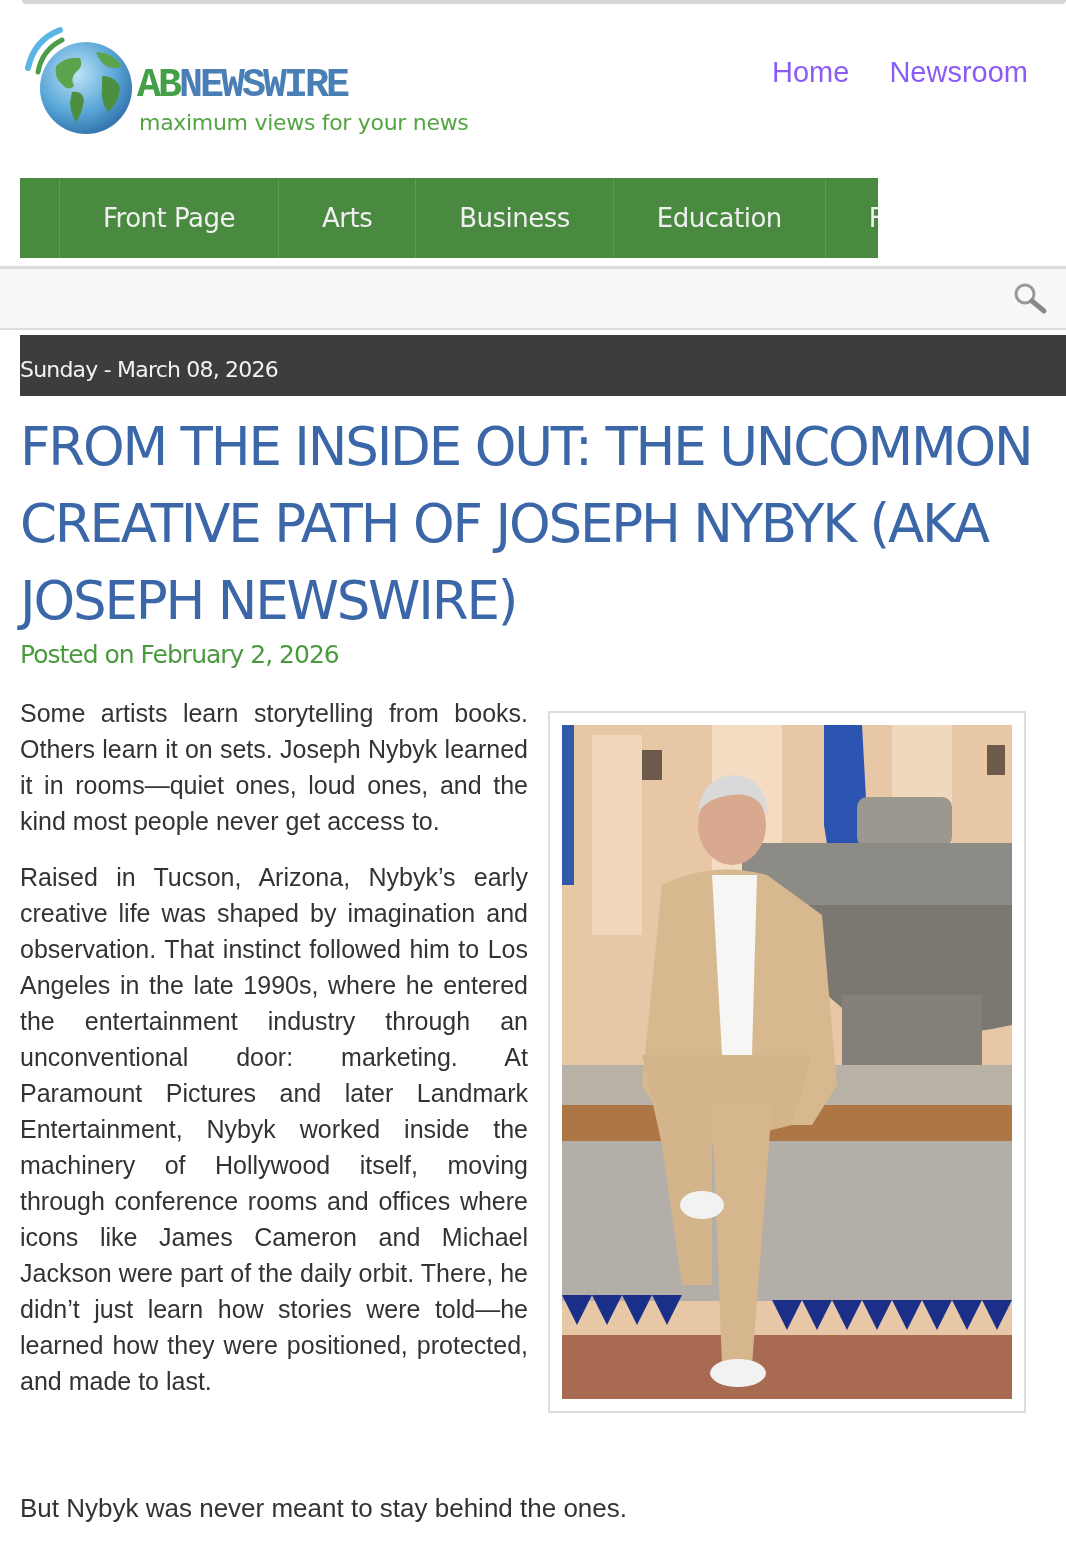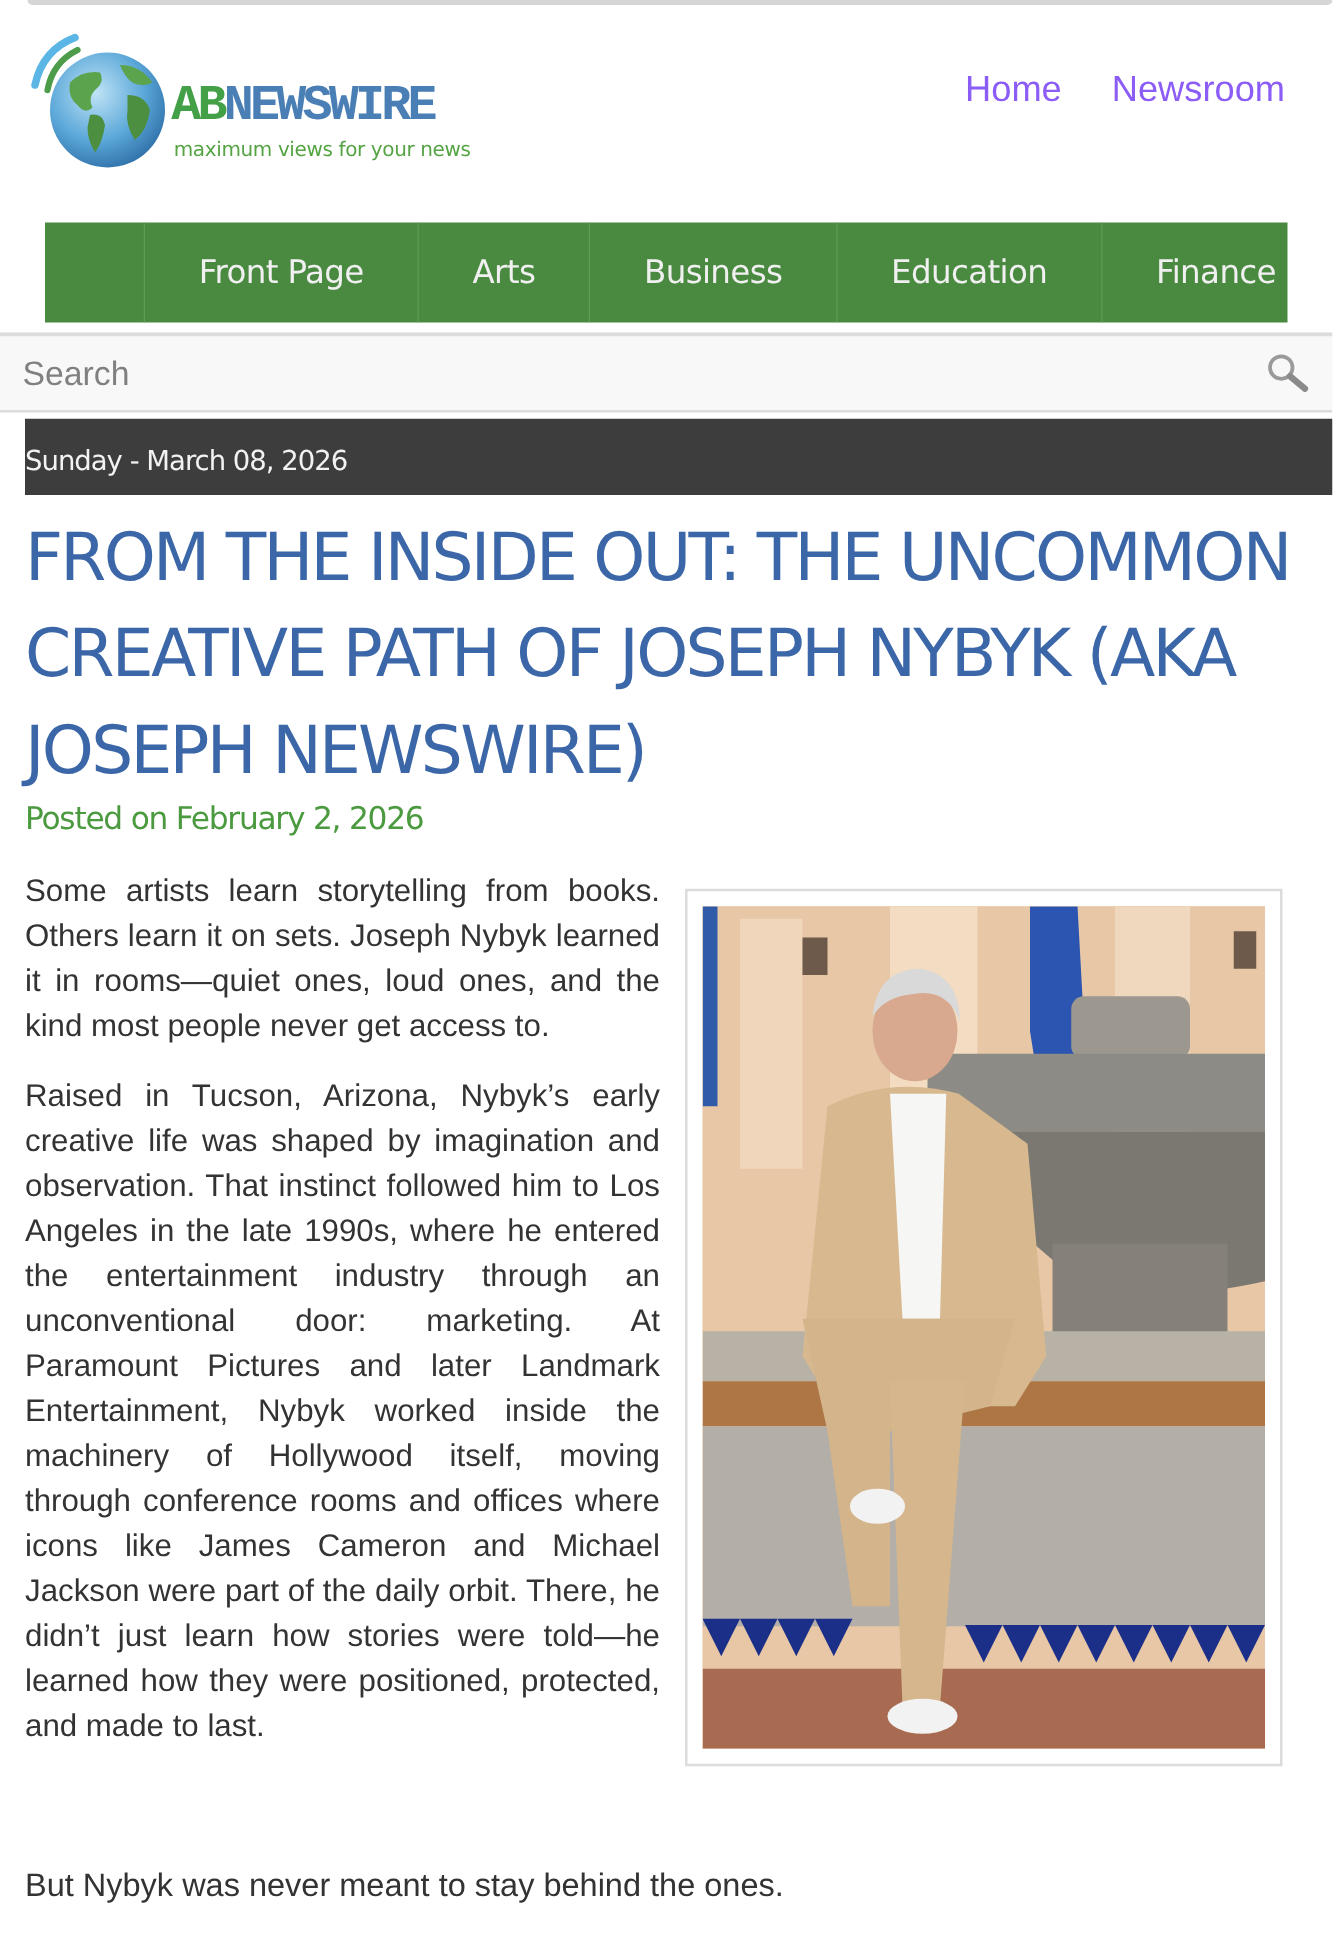--- a/index.html
+++ b/index.html
@@ -16,31 +16,31 @@
     .logo { position: absolute; left: 22px; top: 26px; width: 480px; height: 115px; }
     .logo-globe { position: absolute; left: 0; top: 0; width: 112px; height: 112px; }
     .logo-word {
       position: absolute; left: 115px; top: 30px; font-family: Liberation Mono, monospace;
       font-weight: bold; font-size: 40px; letter-spacing: -3px; line-height: 60px;
     }
     .logo-word .ab { color: #43a047; }
     .logo-word .nw { color: #4a7fb5; }
     .logo-tag {
       position: absolute; left: 117px; top: 84px; color: #55a444;
-      font-family: "DejaVu Sans", sans-serif; font-size: 16px; letter-spacing: -0.3px;
+      font-family: "DejaVu Sans", sans-serif; font-size: 22px; letter-spacing: -0.3px;
     }
     .top-links { position: absolute; right: 38px; top: 56px; display: flex; gap: 40px; }
     .top-links a {
       color: #8b5cf6; font-size: 29px; text-decoration: none; font-family: "Liberation Sans", sans-serif;
     }
 
     
     .nav {
-      position: absolute; left: 36px; top: 178px; width: 994px; height: 80px;
-      background: #4a8a40; display: flex; overflow: hidden; padding-left: 40px;
+      position: absolute; left: 20px; top: 178px; width: 858px; height: 80px;
+      background: #4a8a40; display: flex; overflow: hidden;
     }
     .nav-spacer { width: 40px; border-right: 1px solid #5b9c50; flex: 0 0 auto; }
     .nav-item {
       flex: 0 0 auto; height: 80px; line-height: 80px; padding: 0 43px;
       color: #f0f0f0; font-family: "DejaVu Sans", sans-serif; font-size: 26px;
       border-right: 1px solid #5b9c50; white-space: nowrap; letter-spacing: -0.5px;
     }
 
     
     .search {
@@ -130,21 +130,20 @@
   <div class="nav-spacer"></div>
   <a class="nav-item">Front Page</a>
   <a class="nav-item">Arts</a>
   <a class="nav-item">Business</a>
   <a class="nav-item">Education</a>
   <a class="nav-item">Finance</a>
   <a class="nav-item">Health</a>
 </nav>
 
 <div class="search">
-  <input type="text" placeholder="Search" style="">
   <svg class="search-icon" viewBox="0 0 36 36">
     <circle cx="13" cy="13" r="9" fill="none" stroke="#9a9a9a" stroke-width="3"></circle>
     <line x1="20" y1="20" x2="32" y2="30" stroke="#8a8a8a" stroke-width="5" stroke-linecap="round"></line>
   </svg>
 </div>
 
 <div class="datebar">
   <span>Sunday - March 08, 2026</span>
 </div>
 

